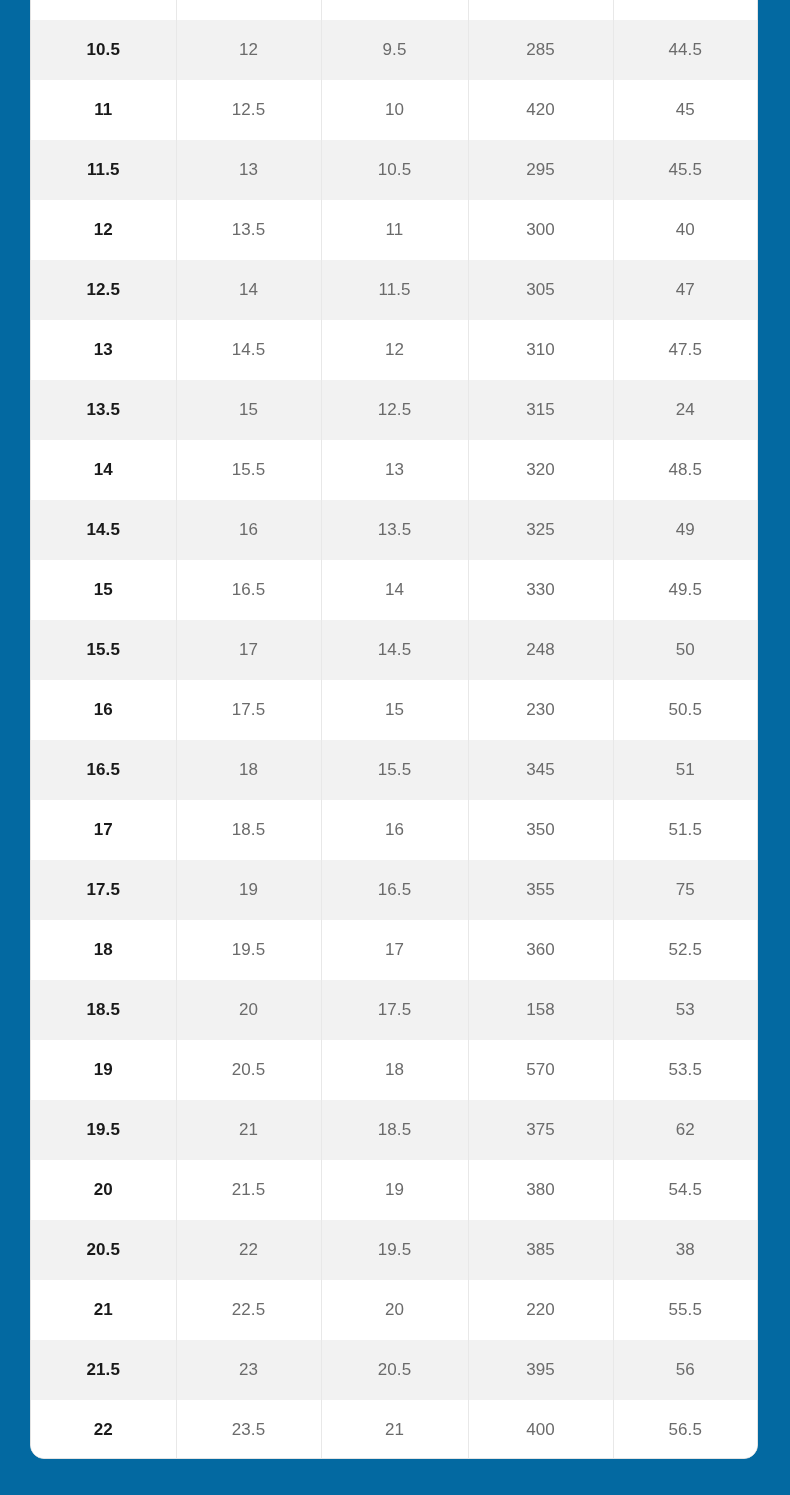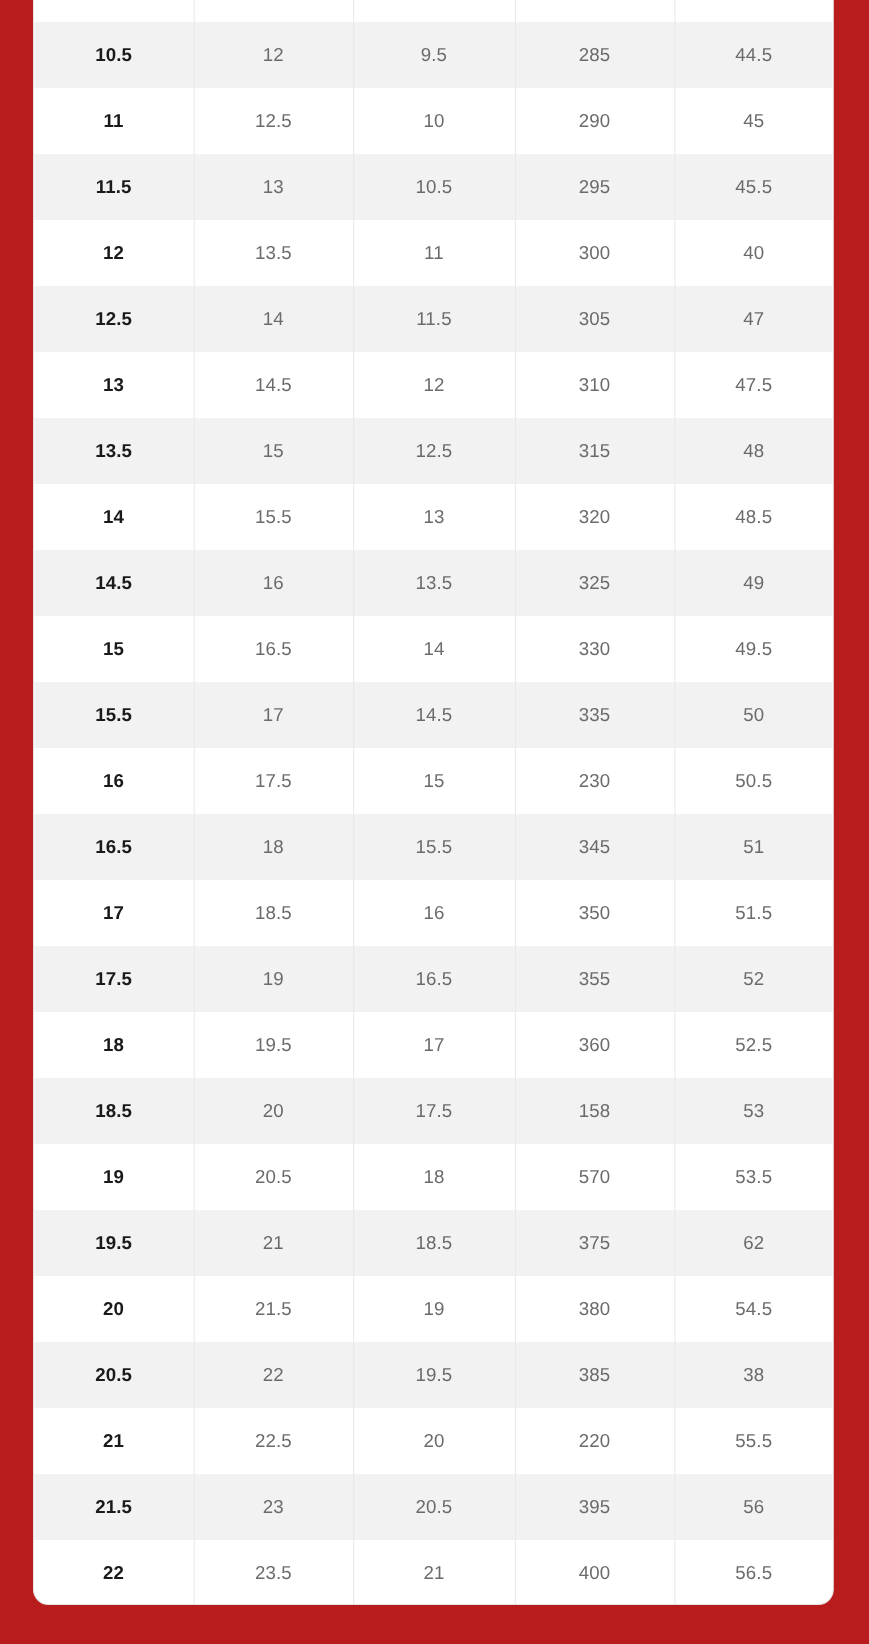--- a/index.html
+++ b/index.html
@@ -11,21 +11,21 @@
     height: 1495px;
     background: #ffffff;
     font-family: "Liberation Sans", sans-serif;
     overflow: hidden;
   }
 
   #page {
     position: relative;
     width: 790px;
     height: 1495px;
-    background: #b91c1c;
+    background: #0369a1;
   }
 
   
   .table-card {
     position: absolute;
     left: 30px;
     width: 728px;          
     top: -41px;            
     height: 1500px;
     box-sizing: border-box;
@@ -107,21 +107,21 @@
             <td class="primary">10.5</td>
             <td>12</td>
             <td>9.5</td>
             <td>285</td>
             <td>44.5</td>
           </tr>
           <tr class="plain">
             <td class="primary">11</td>
             <td>12.5</td>
             <td>10</td>
-            <td>290</td>
+            <td>420</td>
             <td>45</td>
           </tr>
           <tr class="alt">
             <td class="primary">11.5</td>
             <td>13</td>
             <td>10.5</td>
             <td>295</td>
             <td>45.5</td>
           </tr>
           <tr class="plain">
@@ -143,21 +143,21 @@
             <td>14.5</td>
             <td>12</td>
             <td>310</td>
             <td>47.5</td>
           </tr>
           <tr class="alt">
             <td class="primary">13.5</td>
             <td>15</td>
             <td>12.5</td>
             <td>315</td>
-            <td>48</td>
+            <td>24</td>
           </tr>
           <tr class="plain">
             <td class="primary">14</td>
             <td>15.5</td>
             <td>13</td>
             <td>320</td>
             <td>48.5</td>
           </tr>
           <tr class="alt">
             <td class="primary">14.5</td>
@@ -170,21 +170,21 @@
             <td class="primary">15</td>
             <td>16.5</td>
             <td>14</td>
             <td>330</td>
             <td>49.5</td>
           </tr>
           <tr class="alt">
             <td class="primary">15.5</td>
             <td>17</td>
             <td>14.5</td>
-            <td>335</td>
+            <td>248</td>
             <td>50</td>
           </tr>
           <tr class="plain">
             <td class="primary">16</td>
             <td>17.5</td>
             <td>15</td>
             <td>230</td>
             <td>50.5</td>
           </tr>
           <tr class="alt">
@@ -199,21 +199,21 @@
             <td>18.5</td>
             <td>16</td>
             <td>350</td>
             <td>51.5</td>
           </tr>
           <tr class="alt">
             <td class="primary">17.5</td>
             <td>19</td>
             <td>16.5</td>
             <td>355</td>
-            <td>52</td>
+            <td>75</td>
           </tr>
           <tr class="plain">
             <td class="primary">18</td>
             <td>19.5</td>
             <td>17</td>
             <td>360</td>
             <td>52.5</td>
           </tr>
           <tr class="alt">
             <td class="primary">18.5</td>

